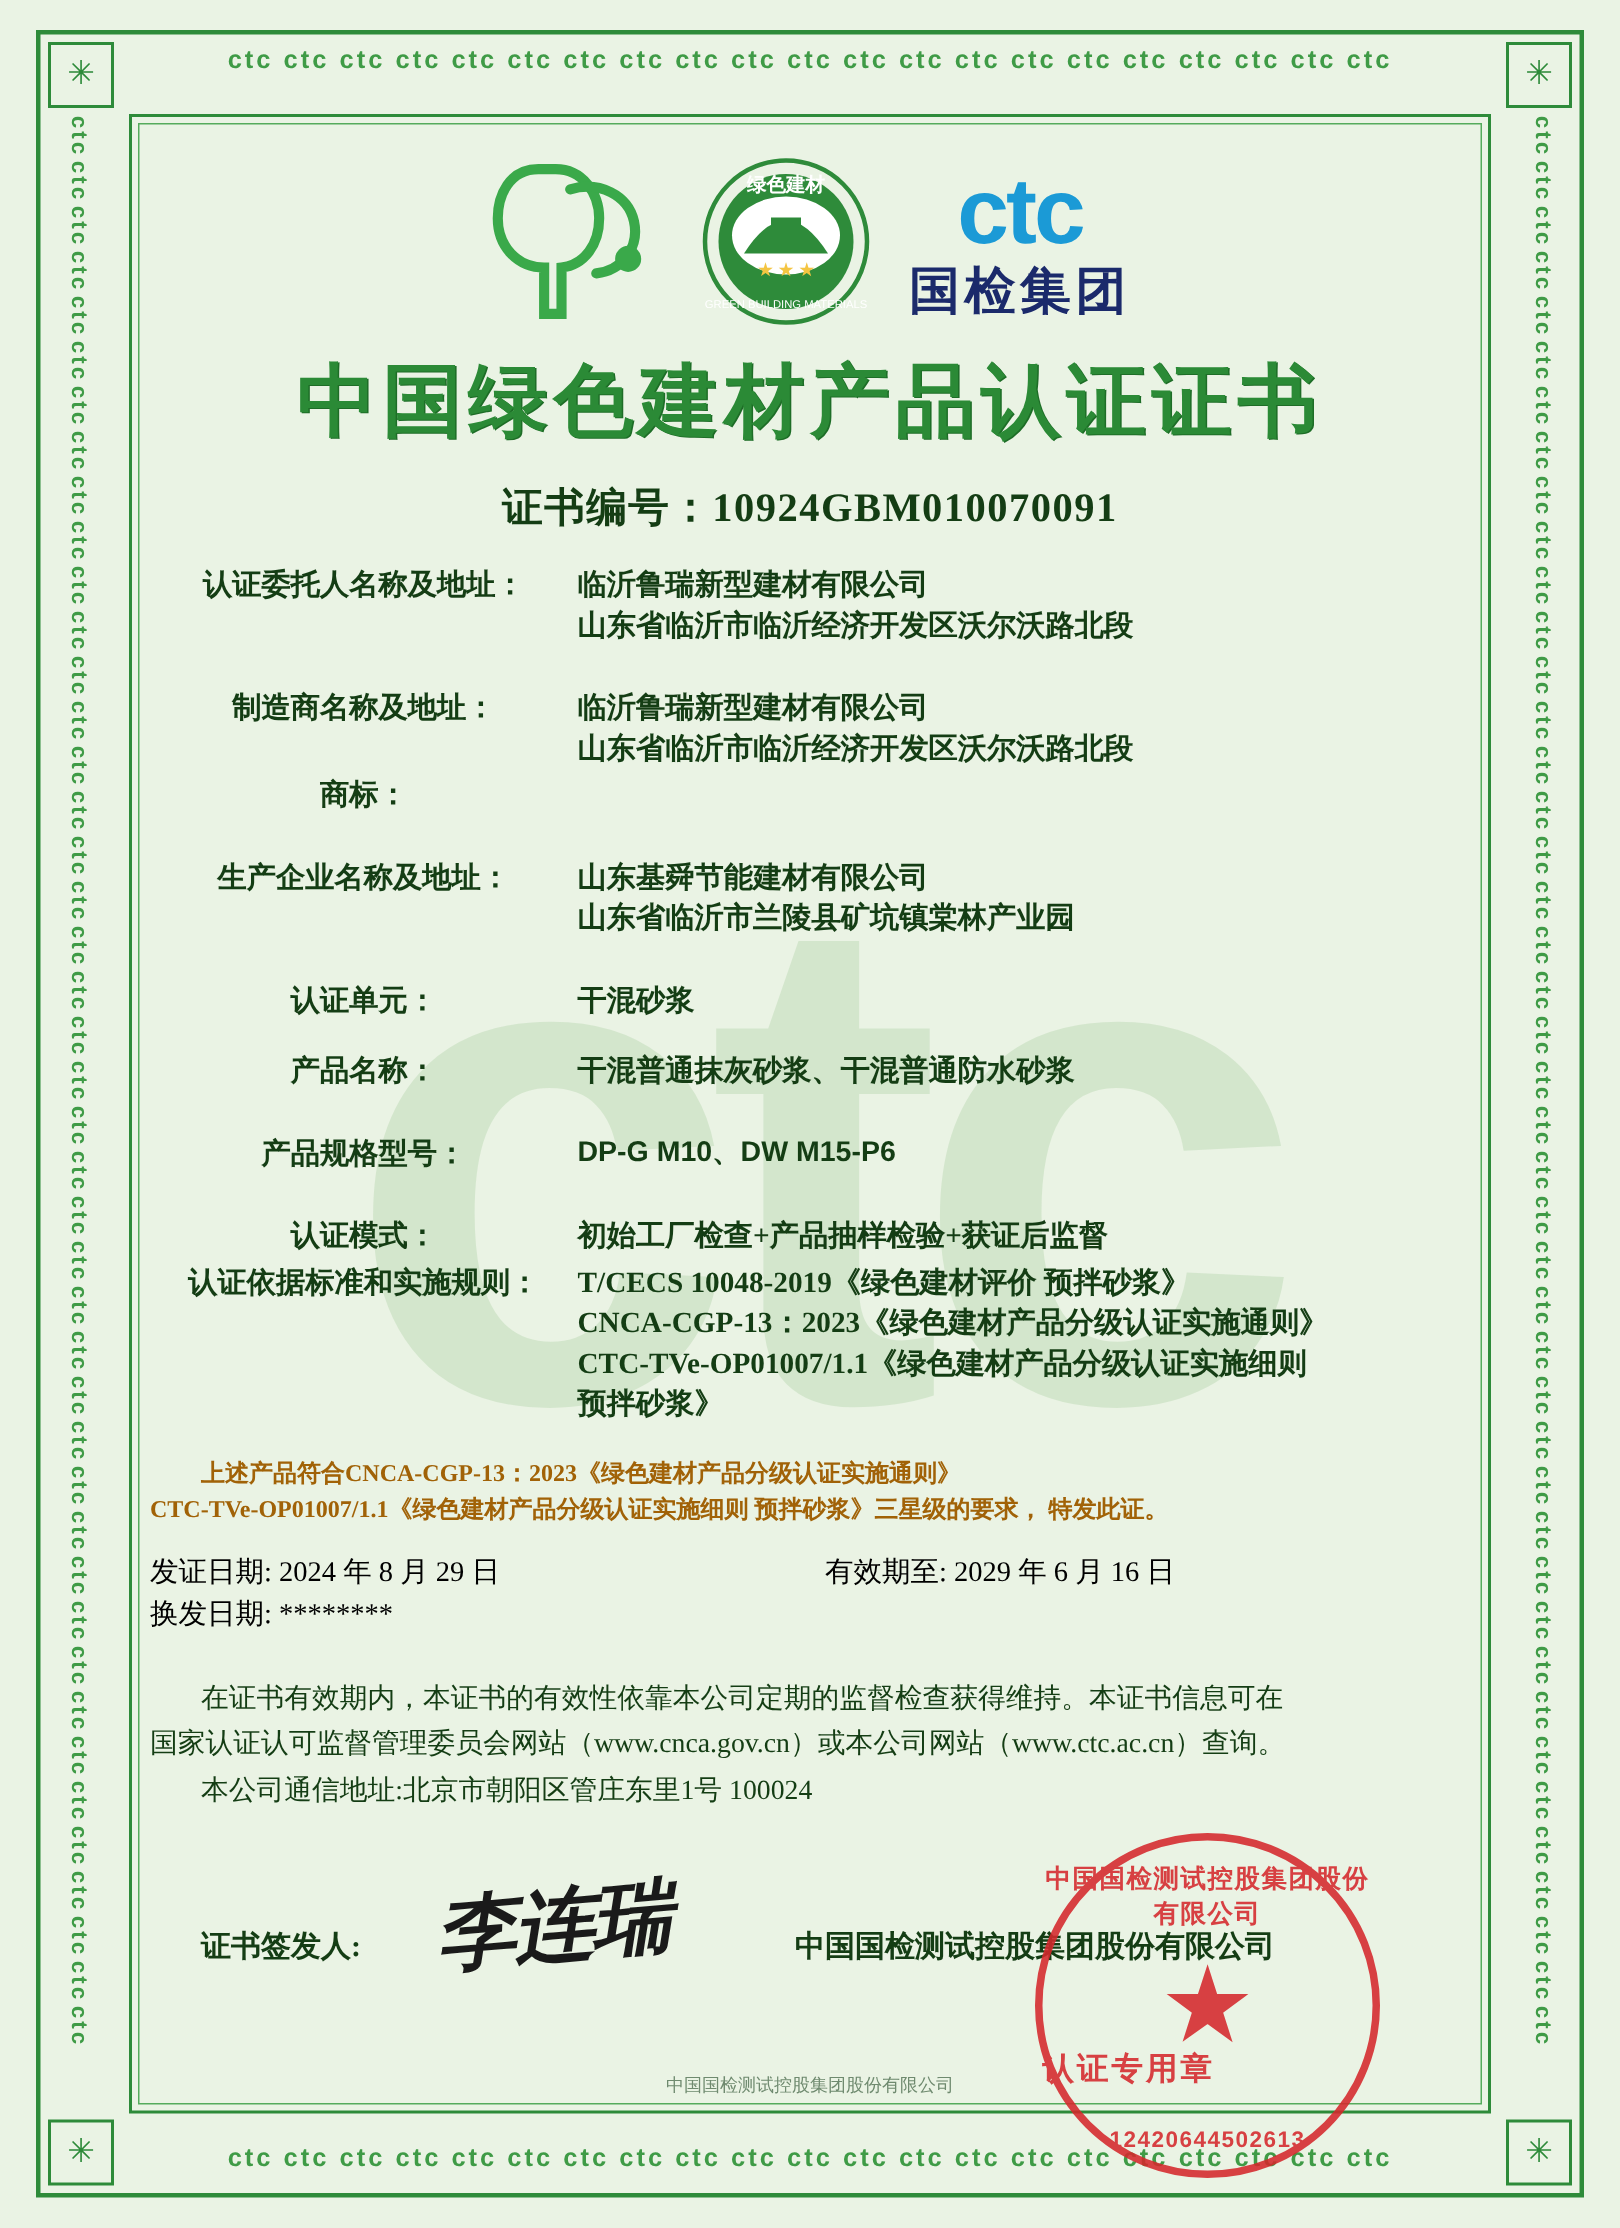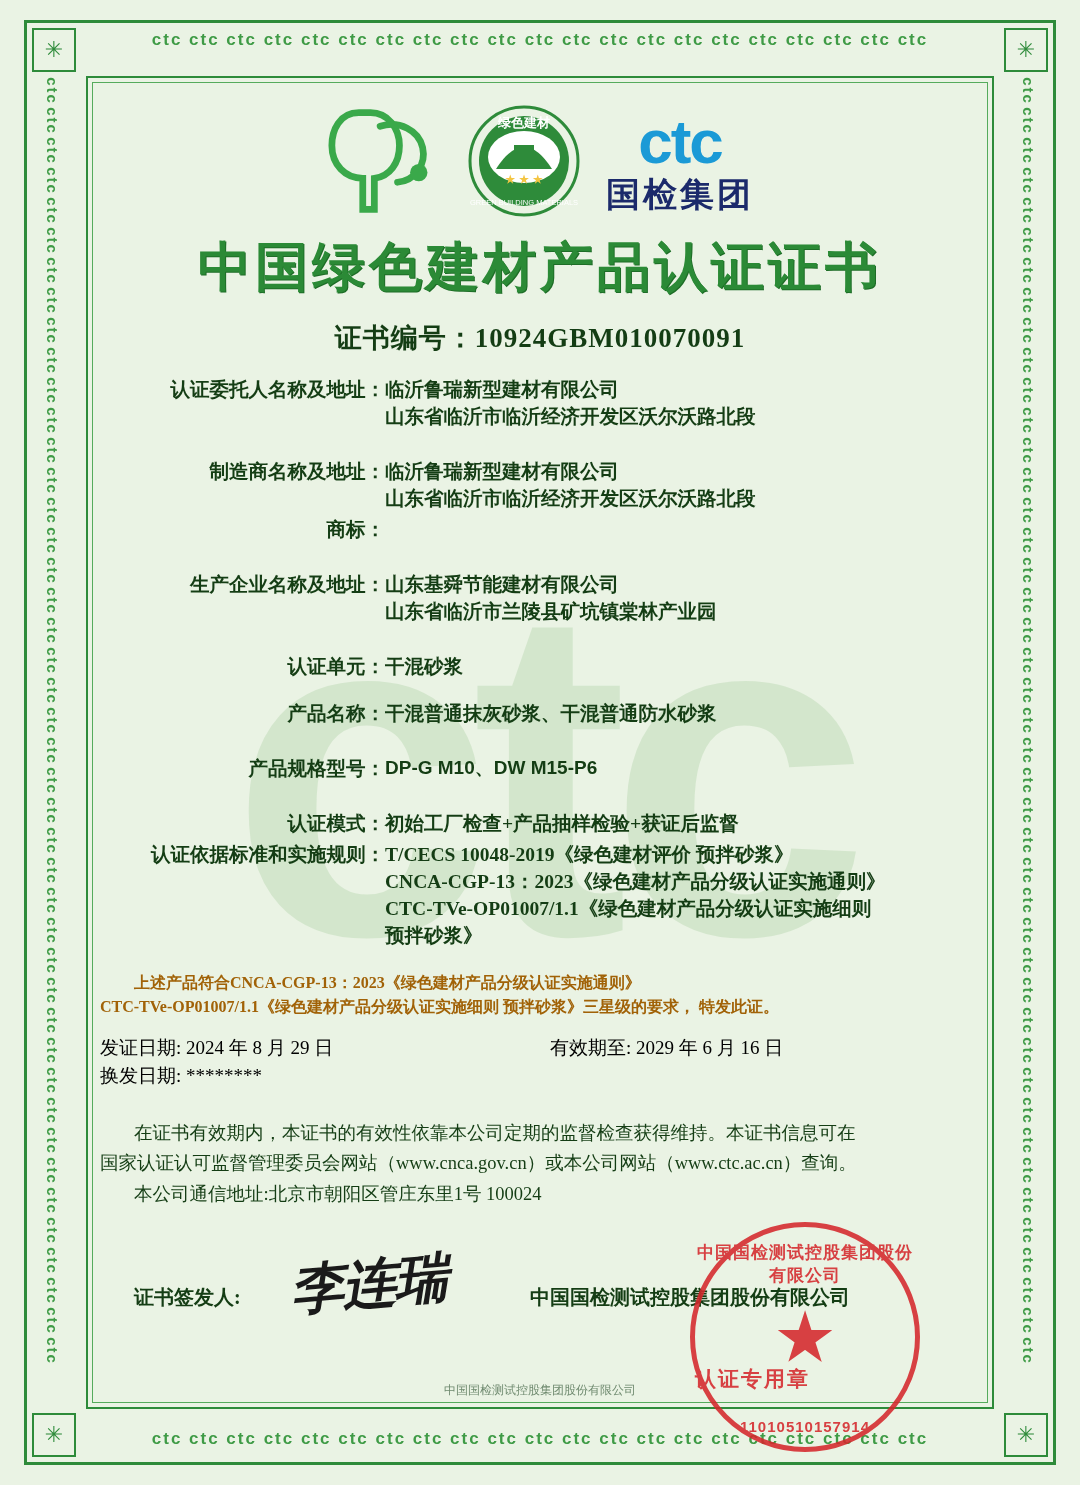--- a/index.html
+++ b/index.html
@@ -139,21 +139,21 @@
     font-size:19.5px;
   }
   table.fields td{
     vertical-align:top;
     padding:2px 0 2px 0;
     color:#143d14;
   }
   td.lbl{
     width:285px;
     font-weight:700;
-    text-align:right;
+    text-align:center;
     padding-left:10px;
     white-space:nowrap;
   }
   td.val{
     font-weight:700;
     padding-left:8px;
   }
   td.val.num{font-family:"Liberation Sans", sans-serif;font-size:19px;}
   .gap-row td{height:20px;}
   .small-gap td{height:12px;}
@@ -494,18 +494,18 @@
 
   <div class="signrow">
     <span class="sig-label">证书签发人:</span>
     <span class="signature">李连瑞</span>
     <span class="issuer">中国国检测试控股集团股份有限公司</span>
 
     <div class="seal">
       <div class="seal-top">中国国检测试控股集团股份有限公司</div>
       <div class="star">★</div>
       <div class="seal-mid">认证专用章</div>
-      <div class="seal-bottom">11010510157914</div>
+      <div class="seal-bottom">12420644502613</div>
     </div>
   </div>
 
   <div class="footer-note">中国国检测试控股集团股份有限公司</div>
 </div>
 
 </body></html>

